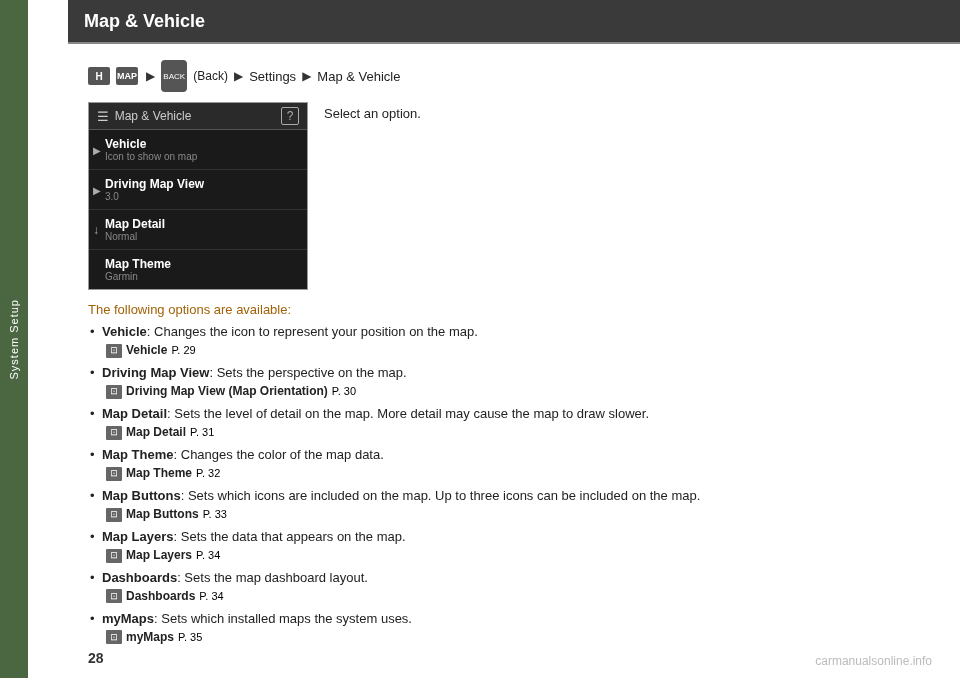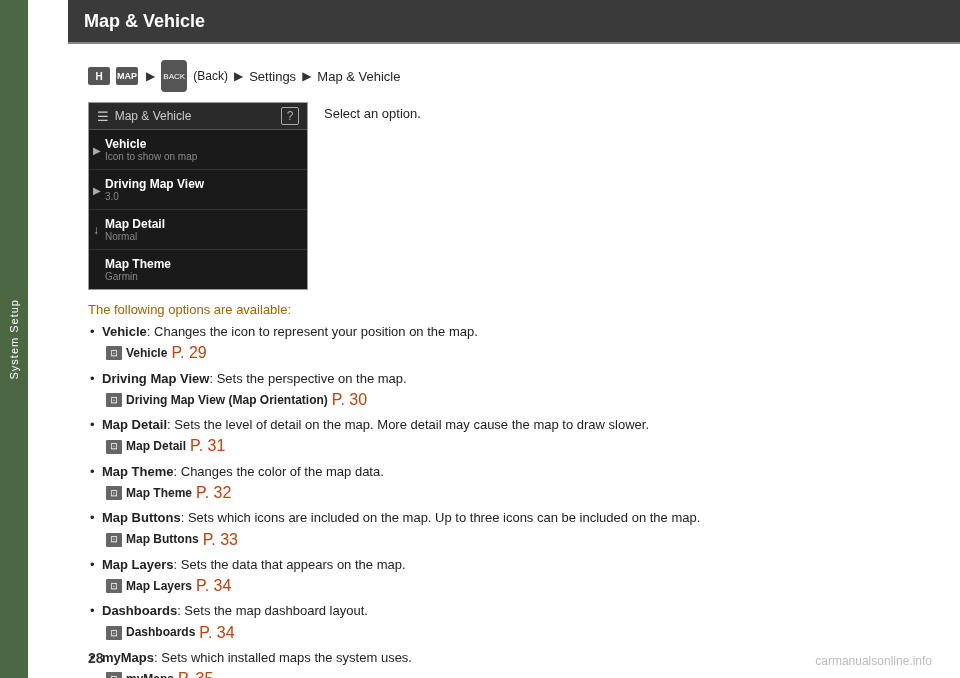--- a/index.html
+++ b/index.html
@@ -242,22 +242,22 @@
       background: #666;
       color: #fff;
       font-size: 9px;
       border-radius: 1px;
     }
     .ref-text {
       font-weight: bold;
       font-size: 12px;
     }
     .ref-page {
-      font-size: 16px;
-      color: #c2410c;
+      font-size: 11px;
+      color: #000000;
     }
 
     
     .page-number {
       position: absolute;
       bottom: 12px;
       left: 20px;
       font-size: 14px;
       font-weight: bold;
       color: #333;

